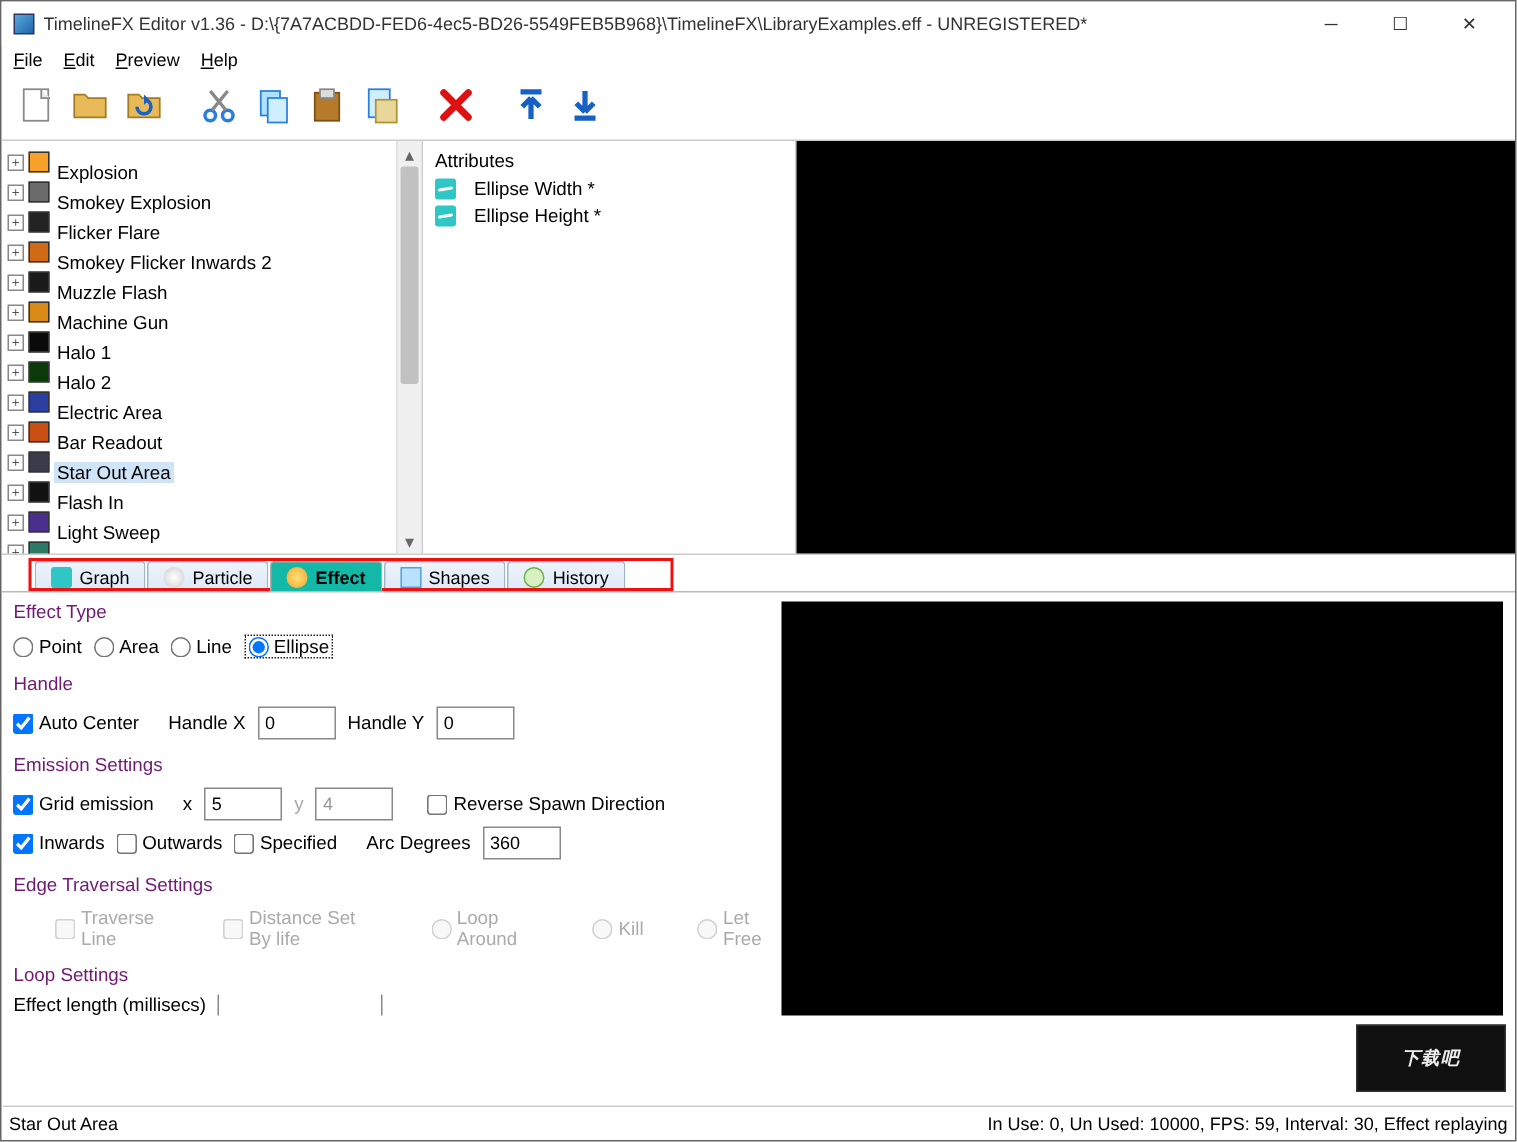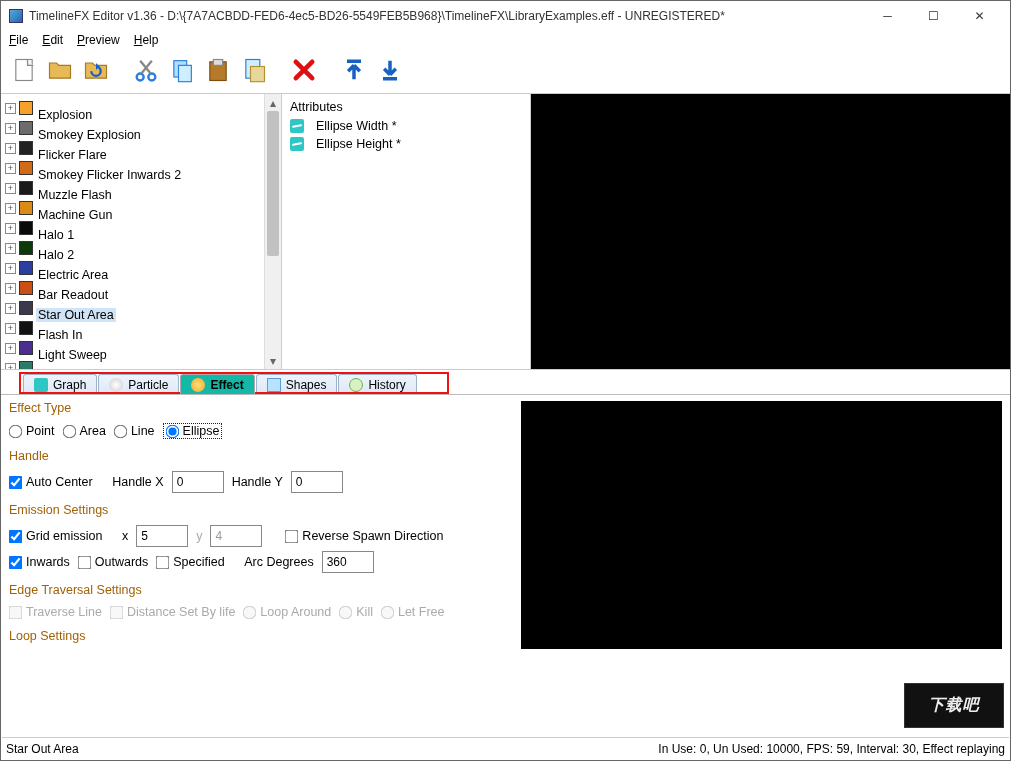--- a/index.html
+++ b/index.html
@@ -54,49 +54,49 @@
   .treescroll .thumb { flex:1; }
   .treescroll .thumb div { height:60%; background:#c1c1c1; margin:0 2px; border-radius:2px; }
 
   .attrpanel { width:249px; border-right:1px solid #ccc; padding:6px 8px; font-size:12.5px; }
   .attrpanel .hdr { margin-bottom:3px; }
   .attrpanel .attr { display:flex; align-items:center; gap:12px; padding:2px 0; }
   .attrpanel .attr .ai { width:14px; height:14px; background:#2fc6c6; border-radius:2px; position:relative; }
   .attrpanel .attr .ai::after { content:""; position:absolute; left:2px; right:2px; top:6px; height:2px; background:#fff; border-radius:1px; transform:rotate(-10deg); }
 
   .preview { flex:1; background:#000; display:flex; justify-content:flex-end; align-items:flex-end; }
-  .dlbox { position:absolute; right:6px; bottom:32px; width:100px; height:45px; background:#111; color:#eee; font-weight:bold; font-style:italic; display:flex; align-items:center; justify-content:center; font-size:16px; border:1px solid #333; }
+  .dlbox { position:absolute; right:6px; bottom:32px; width:100px; height:45px; background:#111; color:#eee; font-weight:bold; font-style:italic; display:flex; align-items:center; justify-content:center; font-size:12px; border:1px solid #333; }
   .dlbox span { letter-spacing:1px; }
 
   .tabsarea { border-top:1px solid #ccc; }
   .tabstrip { display:flex; padding:4px 6px 0 22px; position:relative; }
   .redbox { position:absolute; left:18px; top:2px; width:430px; height:22px; border:2px solid #e11; pointer-events:none; }
   .tab {
     display:flex; align-items:center; gap:5px; padding:2px 10px; border:1px solid #9db4cb;
     border-bottom:none; border-radius:3px 3px 0 0; font-size:12px;
     background:linear-gradient(#eef3fb,#dde9f7);
     margin-right:1px; height:20px;
   }
   .tab .ti { width:14px; height:14px; }
   .tab.active { background:#14b8a6; font-weight:bold; border-color:#aaa; position:relative; z-index:2; }
   .tabcontent { border-top:1px solid #bbb; }
 
   .formzone { padding:6px 8px 0 8px; display:flex; }
   .formleft { flex:1; font-size:12.5px; }
   .formright { width:481px; background:#000; margin-left:4px; }
 
   .group { margin-bottom:8px; }
-  .grouptitle { color:#a16207; margin-bottom:6px; }
+  .grouptitle { color:#701a75; margin-bottom:6px; }
   .row2 { display:flex; align-items:center; gap:8px; padding:2px 0; }
   input[type=radio],input[type=checkbox] { transform:scale(1.05); }
   label { display:flex; align-items:center; gap:4px; }
   .rsel { border:1px dotted #222; padding:0 2px; }
   input[type=text] { height:22px; border:1px solid #888; font-size:12px; padding:0 4px; }
   input[type=text]:disabled { color:#999; background:#fff; }
-  label.disabled { color:#aaa; }
+  label.disabled { color:#aaa;margin-left:28px; }
   .num { width:52px; }
 
   .statusbar {
     position:absolute; left:1px; right:1px; bottom:1px; height:22px;
     border-top:1px solid #ccc; display:flex; align-items:center;
     font-size:12px; padding:0 4px; justify-content:space-between; background:#fff;
   }
   .statusbar .r { text-align:right; }
 </style>
 </head>
@@ -407,20 +407,24 @@
               </label>
             <label class="disabled">
                 <input type="radio" disabled="" style=""> 
                 <span>Let Free</span>
               </label>
           </div>
         </div>
 
         <div class="group" style="margin-bottom:0">
           <div class="grouptitle">Loop Settings</div>
+          <div class="row2" style="overflow:hidden;height:14px">
+            <span>Effect length (millisecs)</span>
+            <input class="num" style="width: 110px;" type="text">
+          </div>
         </div>
 
       </div>
       <div class="formright"></div>
     </div>
   </div>
 </div>
 
 <div class="dlbox">
     <span>下载吧</span>

